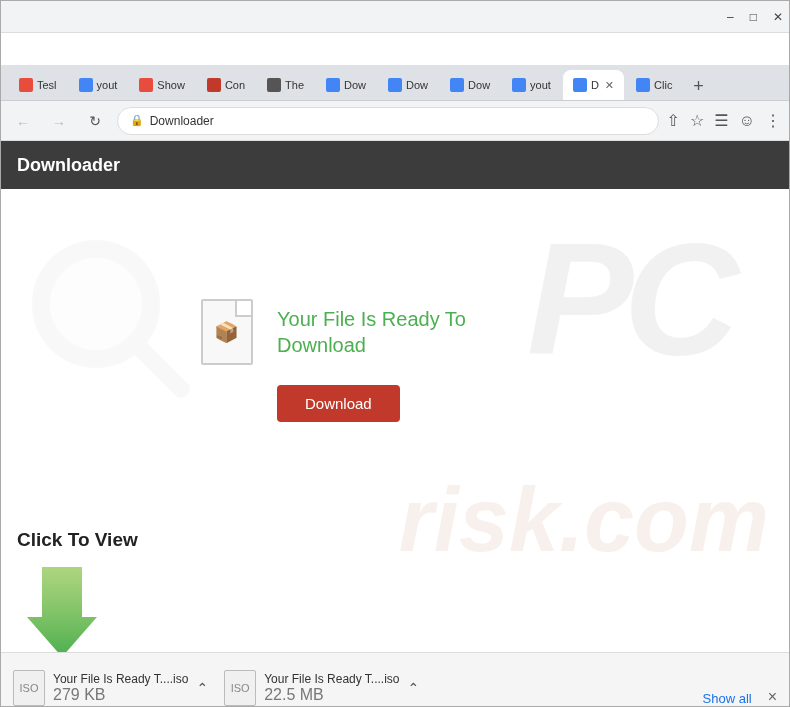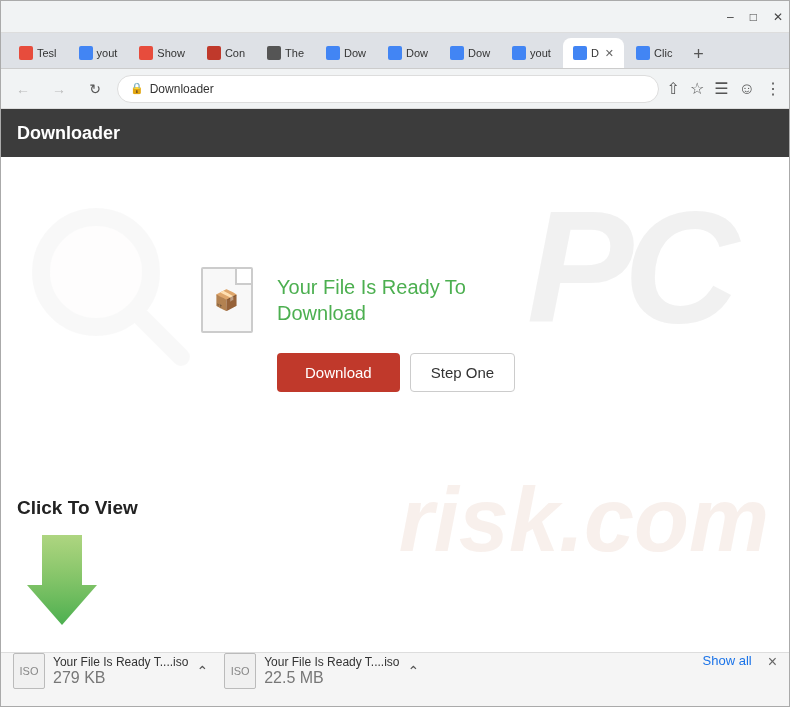--- a/index.html
+++ b/index.html
@@ -39,20 +39,21 @@
 
     
     .tab-bar {
       height: 36px;
       background: #dee1e6;
       display: flex;
       align-items: flex-end;
       padding: 0 8px;
       gap: 2px;
       border-bottom: 1px solid #ccc;
+      margin-top: 32px;
     }
     .tab {
       height: 30px;
       padding: 0 10px;
       background: #dee1e6;
       border-radius: 8px 8px 0 0;
       display: flex;
       align-items: center;
       font-size: 11px;
       color: #333;
@@ -270,21 +271,21 @@
       width: 70px;
       height: 90px;
     }
 
     
     .downloads-bar {
       height: 54px;
       background: #f5f5f5;
       border-top: 1px solid #ddd;
       display: flex;
-      align-items: flex-start;
+      align-items: flex-end;
       padding: 0 12px;
       gap: 16px;
     }
     .download-item {
       display: flex;
       align-items: center;
       gap: 8px;
       flex: 0 0 auto;
       max-width: 220px;
     }
@@ -435,21 +436,20 @@
 
     <div class="download-section">
       <div class="file-row">
         <div class="file-icon">
           <span class="file-zip-icon">📦</span>
         </div>
         <div class="ready-text">Your File Is Ready To<br>Download</div>
       </div>
       <div class="button-row">
         <button class="btn-download">Download</button>
-        <button class="btn-step-one">Step One</button>
       </div>
     </div>
 
     <div class="click-to-view">
       <div class="click-to-view-text">Click To View</div>
       
       <svg class="arrow-down" viewBox="0 0 70 90" xmlns="http://www.w3.org/2000/svg">
         <defs>
           <linearGradient id="arrowGrad" x1="0%" y1="0%" x2="0%" y2="100%">
             <stop offset="0%" style="stop-color:#8bc34a;stop-opacity:0.7"></stop>

